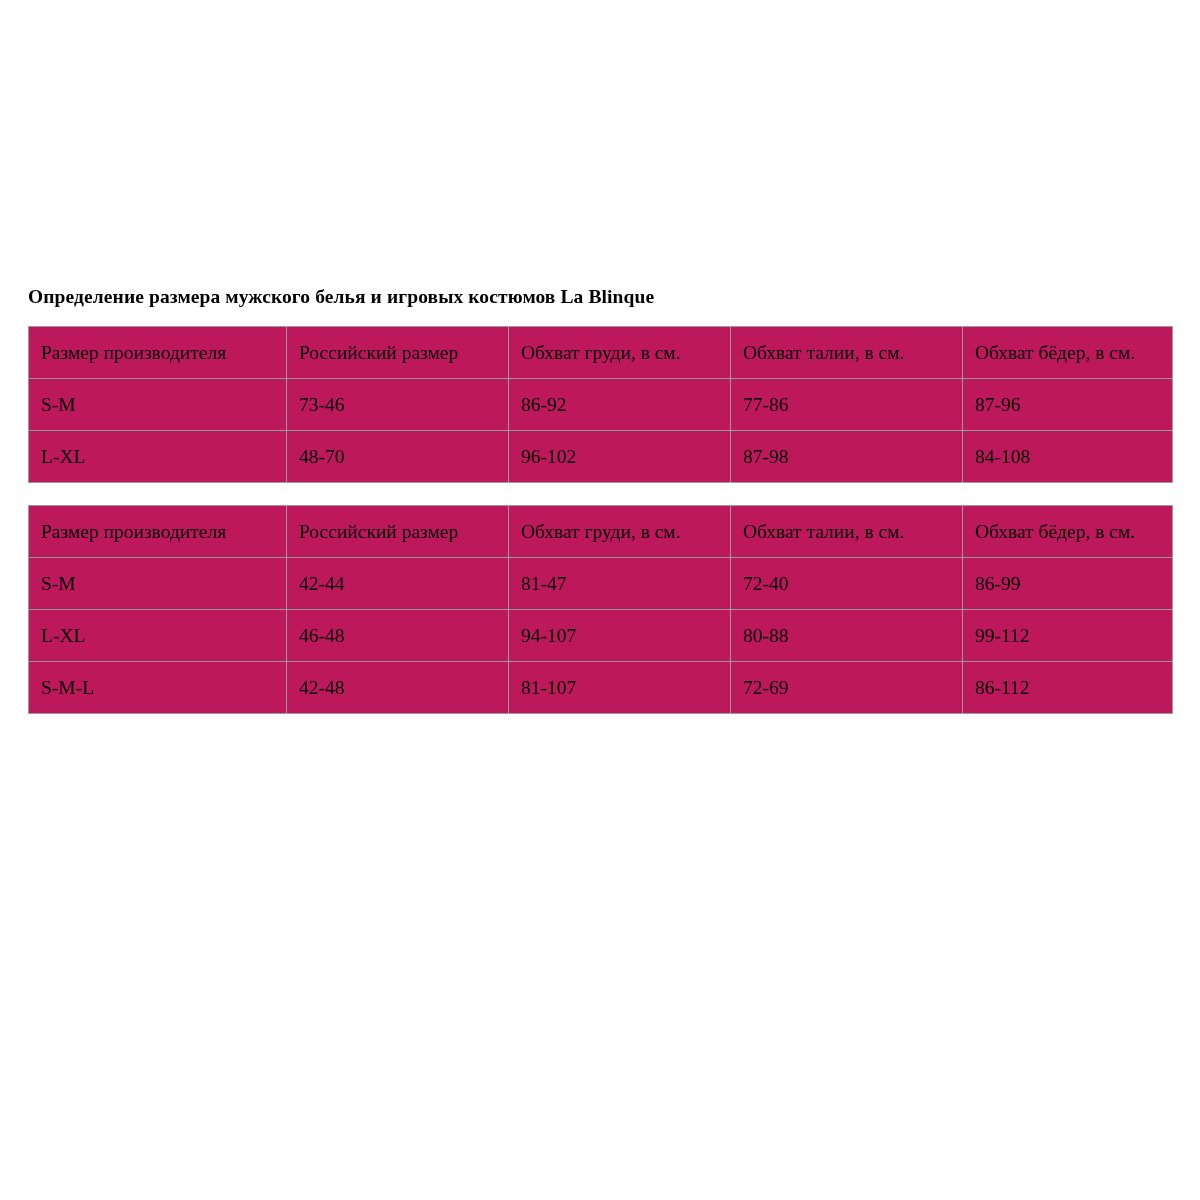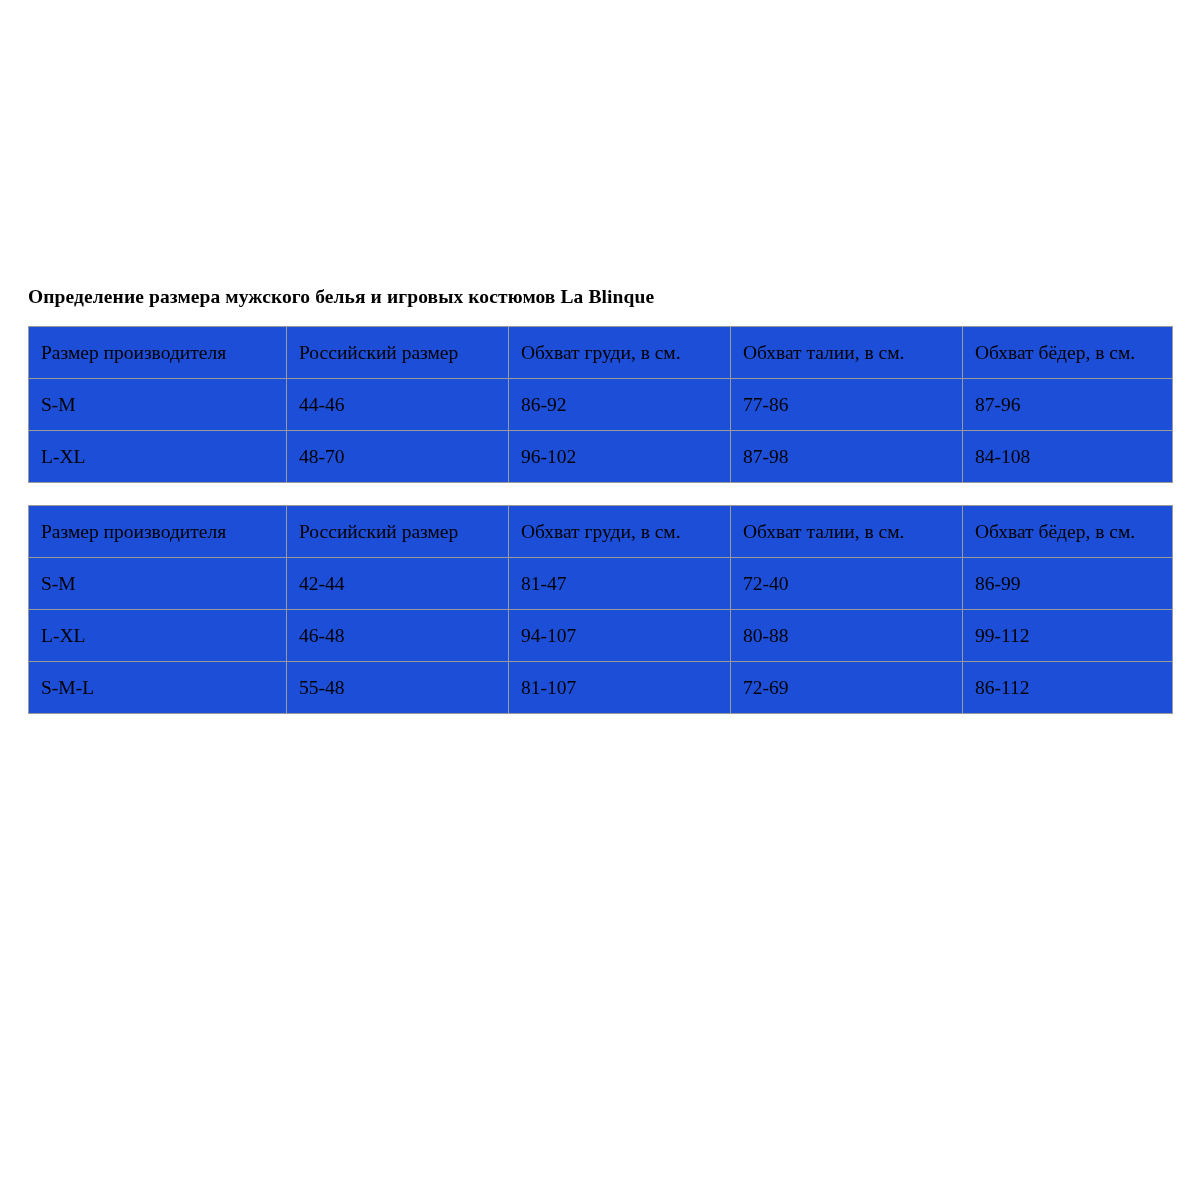--- a/index.html
+++ b/index.html
@@ -35,21 +35,21 @@
     font-size: 19.5px;
     line-height: 24px;
     letter-spacing: 0.1px;
     color: #000000;
     margin: 0 0 17px 0;
   }
   table.size-table {
     border-collapse: collapse;
     width: 1144px;
     table-layout: fixed;
-    background: #1d4ed8;
+    background: #be185d;
   }
   table.size-table th,
   table.size-table td {
     border: 1px solid #9a9a9a;
     text-align: left;
     vertical-align: middle;
     font-size: 19.5px;
     line-height: 24px;
     font-weight: normal;
     padding: 12px 0 12px 12px;
@@ -84,21 +84,21 @@
           <th>Размер производителя</th>
           <th>Российский размер</th>
           <th>Обхват груди, в см.</th>
           <th>Обхват талии, в см.</th>
           <th>Обхват бёдер, в см.</th>
         </tr>
       </thead>
       <tbody>
         <tr>
           <td>S-M</td>
-          <td>44-46</td>
+          <td>73-46</td>
           <td>86-92</td>
           <td>77-86</td>
           <td>87-96</td>
         </tr>
         <tr>
           <td>L-XL</td>
           <td>48-70</td>
           <td>96-102</td>
           <td>87-98</td>
           <td>84-108</td>
@@ -135,21 +135,21 @@
         </tr>
         <tr>
           <td>L-XL</td>
           <td>46-48</td>
           <td>94-107</td>
           <td>80-88</td>
           <td>99-112</td>
         </tr>
         <tr>
           <td>S-M-L</td>
-          <td>55-48</td>
+          <td>42-48</td>
           <td>81-107</td>
           <td>72-69</td>
           <td>86-112</td>
         </tr>
       </tbody>
     </table>
   </div>
 
 </div>
 

